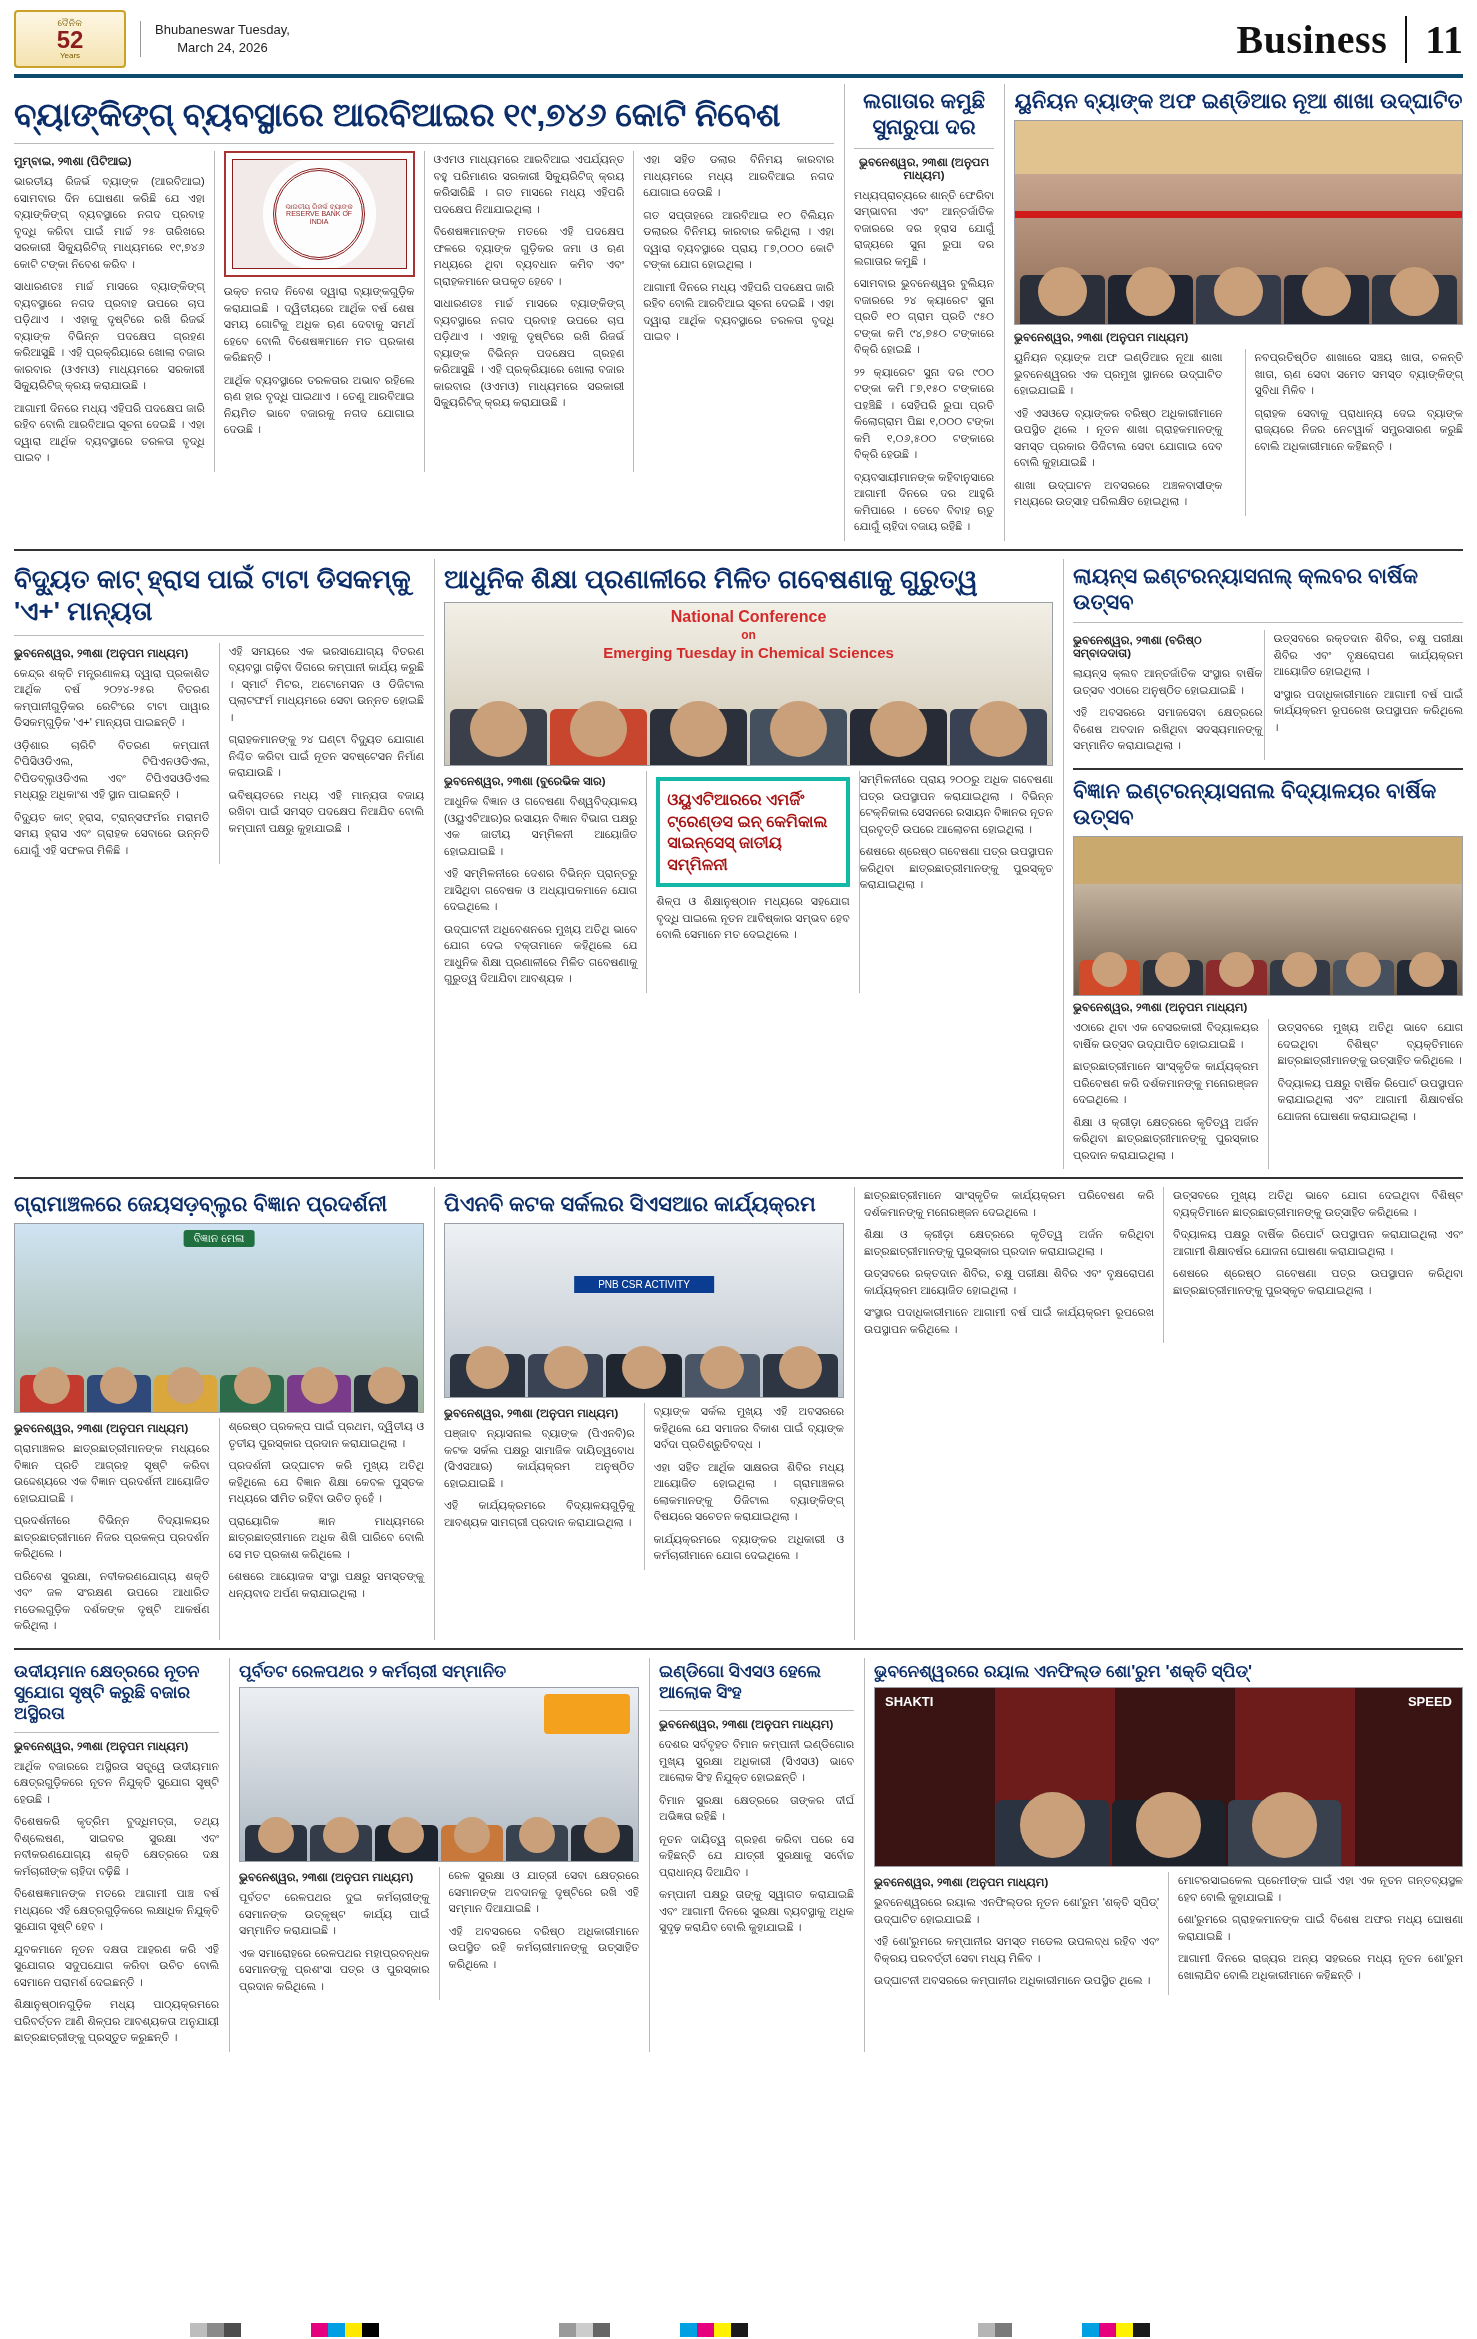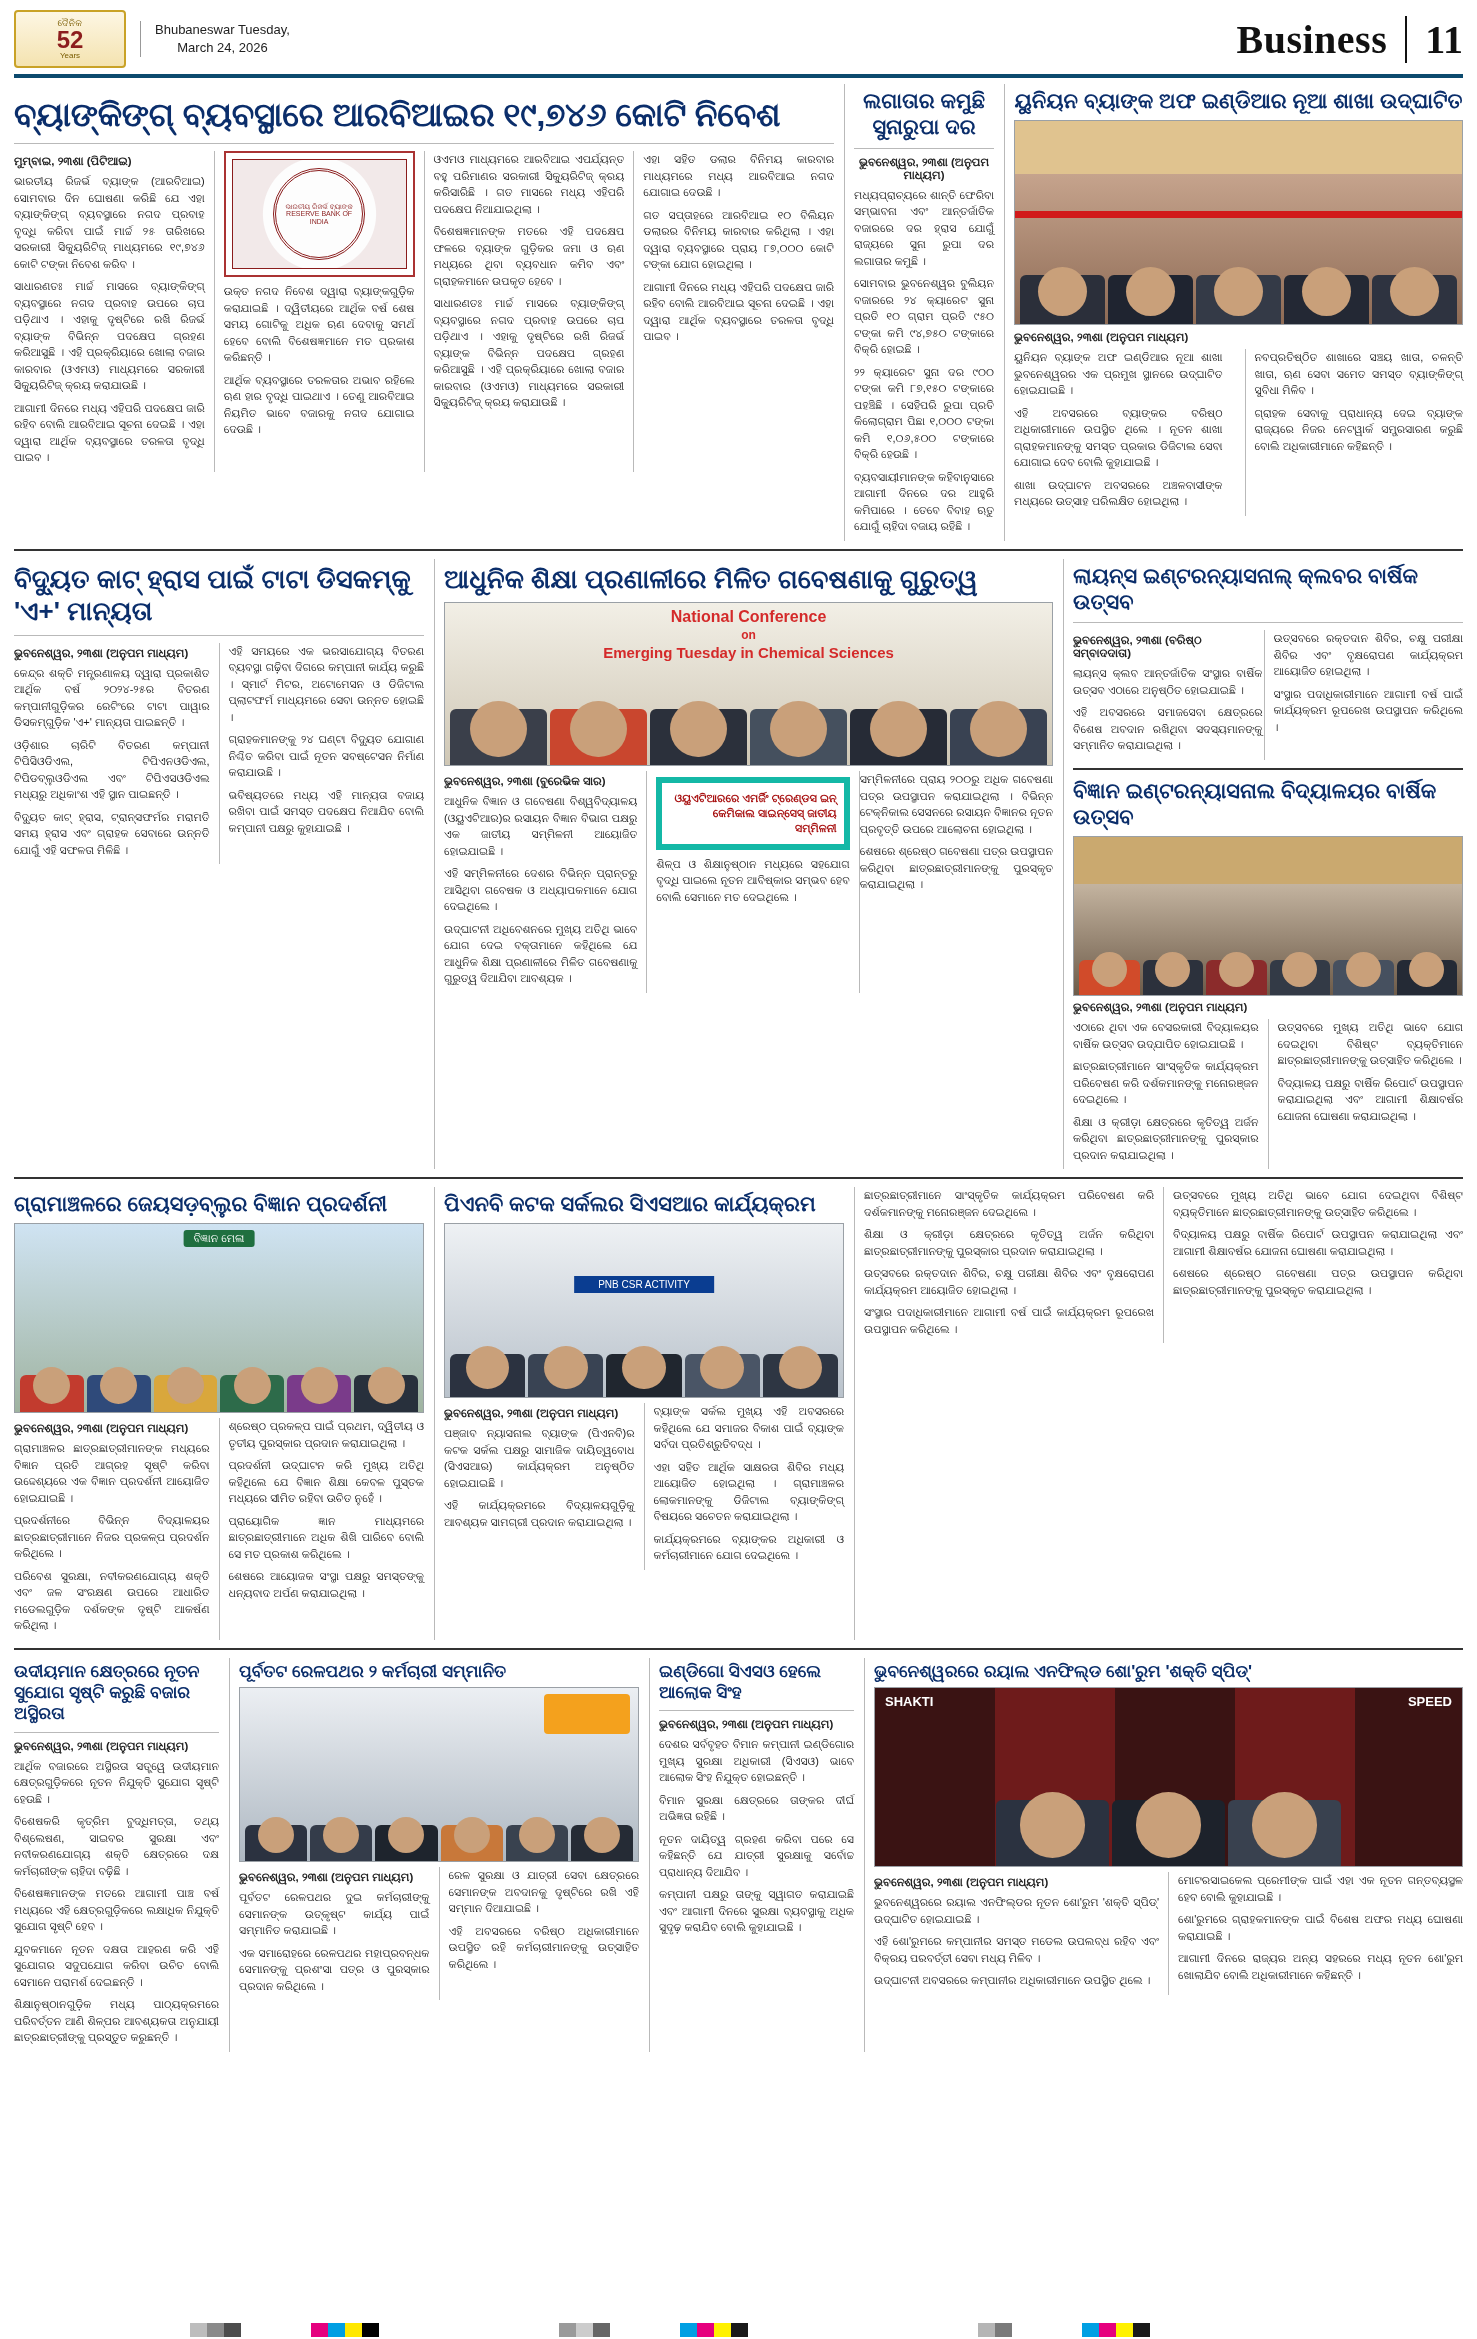--- a/index.html
+++ b/index.html
@@ -64,22 +64,22 @@
     display:flex; align-items:center; justify-content:center;
   }
   .seal-circle {
     width:92px; height:92px; border-radius:50%; border:3px double #8a1c1c;
     display:flex; align-items:center; justify-content:center; text-align:center;
     font-size:7px; color:#8a1c1c; line-height:1.1; padding:6px;
   }
 
   
   .pullbox {
-    border:6px solid #14b8a6; padding:8px 7px; margin:6px 0; text-align:right;
-    font-size:11px; font-weight:bold; line-height:1.35; color:#a81111;
+    border:4px solid #14b8a6; padding:8px 7px; margin:6px 0; text-align:left;
+    font-size:16px; font-weight:bold; line-height:1.35; color:#a81111;
   }
 
   
   .colorbar { position:absolute; left:0; bottom:0; width:1477px; height:18px; display:flex; align-items:center; }
   .cb-group { display:flex; height:14px; }
   .cb { width:17px; height:14px; }
 
   
   .ph-people { position:absolute; bottom:0; left:0; right:0; height:55%; display:flex; gap:3px; align-items:flex-end; padding:0 5px; }
   .ph-person { flex:1; background:#4a4f58; border-radius:6px 6px 0 0; }
@@ -170,21 +170,21 @@
             </div>
           <div class="ph-person" style="background:#2e3340;">
               <div class="ph-head"></div>
             </div>
         </div>
       </div>
       <div class="dateline left" style="margin-top:6px;">ଭୁବନେଶ୍ୱର, ୨୩ଶା (ଅନୁପମ ମାଧ୍ୟମ)</div>
       <div class="row" style="gap:22px;justify-content:center;">
         <div class="col">
           <p class="body">ୟୁନିୟନ ବ୍ୟାଙ୍କ ଅଫ ଇଣ୍ଡିଆର ନୂଆ ଶାଖା ଭୁବନେଶ୍ୱରର ଏକ ପ୍ରମୁଖ ସ୍ଥାନରେ ଉଦ୍‌ଘାଟିତ ହୋଇଯାଇଛି ।</p>
-          <p class="body">ଏହି ଅବସରରେ ବ୍ୟାଙ୍କର ବରିଷ୍ଠ ଅଧିକାରୀମାନେ ଉପସ୍ଥିତ ଥିଲେ । ନୂତନ ଶାଖା ଗ୍ରାହକମାନଙ୍କୁ ସମସ୍ତ ପ୍ରକାର ଡିଜିଟାଲ ସେବା ଯୋଗାଇ ଦେବ ବୋଲି କୁହାଯାଇଛି ।</p>
+          <p class="body">ଏହି ଏସଓଡେ ବ୍ୟାଙ୍କର ବରିଷ୍ଠ ଅଧିକାରୀମାନେ ଉପସ୍ଥିତ ଥିଲେ । ନୂତନ ଶାଖା ଗ୍ରାହକମାନଙ୍କୁ ସମସ୍ତ ପ୍ରକାର ଡିଜିଟାଲ ସେବା ଯୋଗାଇ ଦେବ ବୋଲି କୁହାଯାଇଛି ।</p>
           <p class="body">ଶାଖା ଉଦ୍‌ଘାଟନ ଅବସରରେ ଅଞ୍ଚଳବାସୀଙ୍କ ମଧ୍ୟରେ ଉତ୍ସାହ ପରିଲକ୍ଷିତ ହୋଇଥିଲା ।</p>
         </div>
         <div class="col vline" style="padding-left:9px;">
           <p class="body">ନବପ୍ରତିଷ୍ଠିତ ଶାଖାରେ ସଞ୍ଚୟ ଖାତା, ଚଳନ୍ତି ଖାତା, ଋଣ ସେବା ସମେତ ସମସ୍ତ ବ୍ୟାଙ୍କିଙ୍ଗ୍ ସୁବିଧା ମିଳିବ ।</p>
           <p class="body">ଗ୍ରାହକ ସେବାକୁ ପ୍ରାଧାନ୍ୟ ଦେଇ ବ୍ୟାଙ୍କ ରାଜ୍ୟରେ ନିଜର ନେଟୱାର୍କ ସମ୍ପ୍ରସାରଣ କରୁଛି ବୋଲି ଅଧିକାରୀମାନେ କହିଛନ୍ତି ।</p>
         </div>
       </div>
     </div>
   </div>
 

